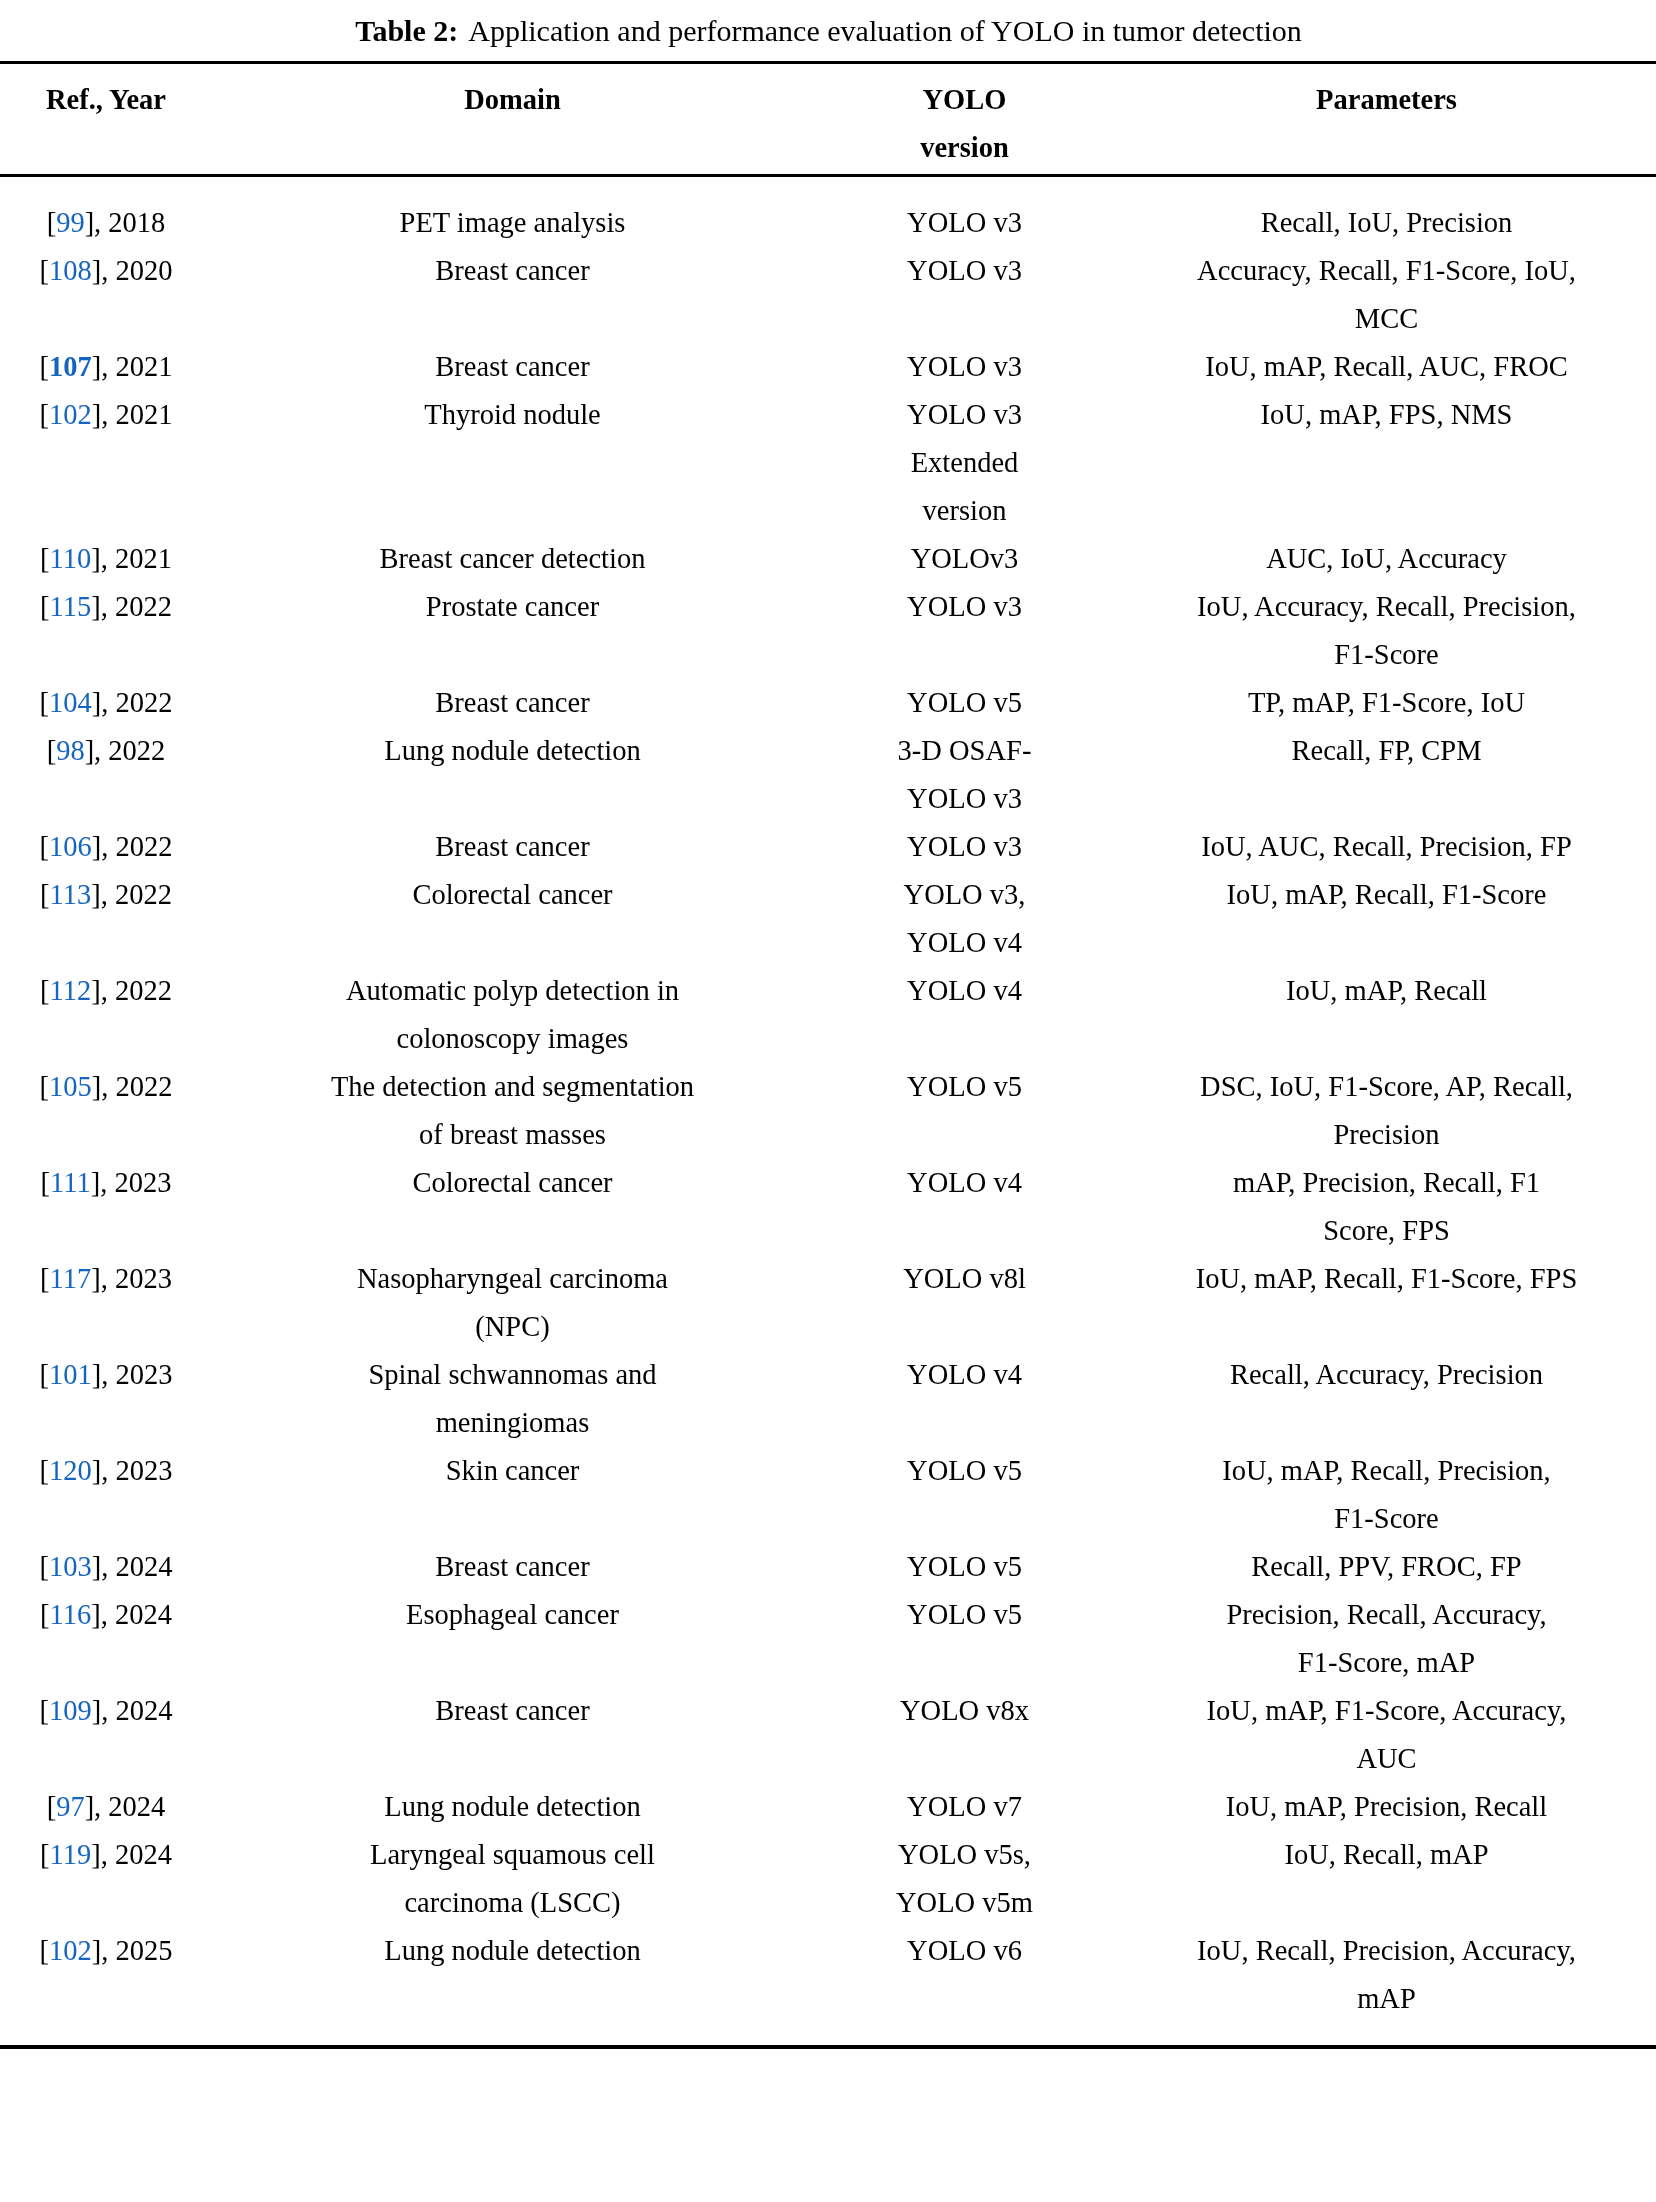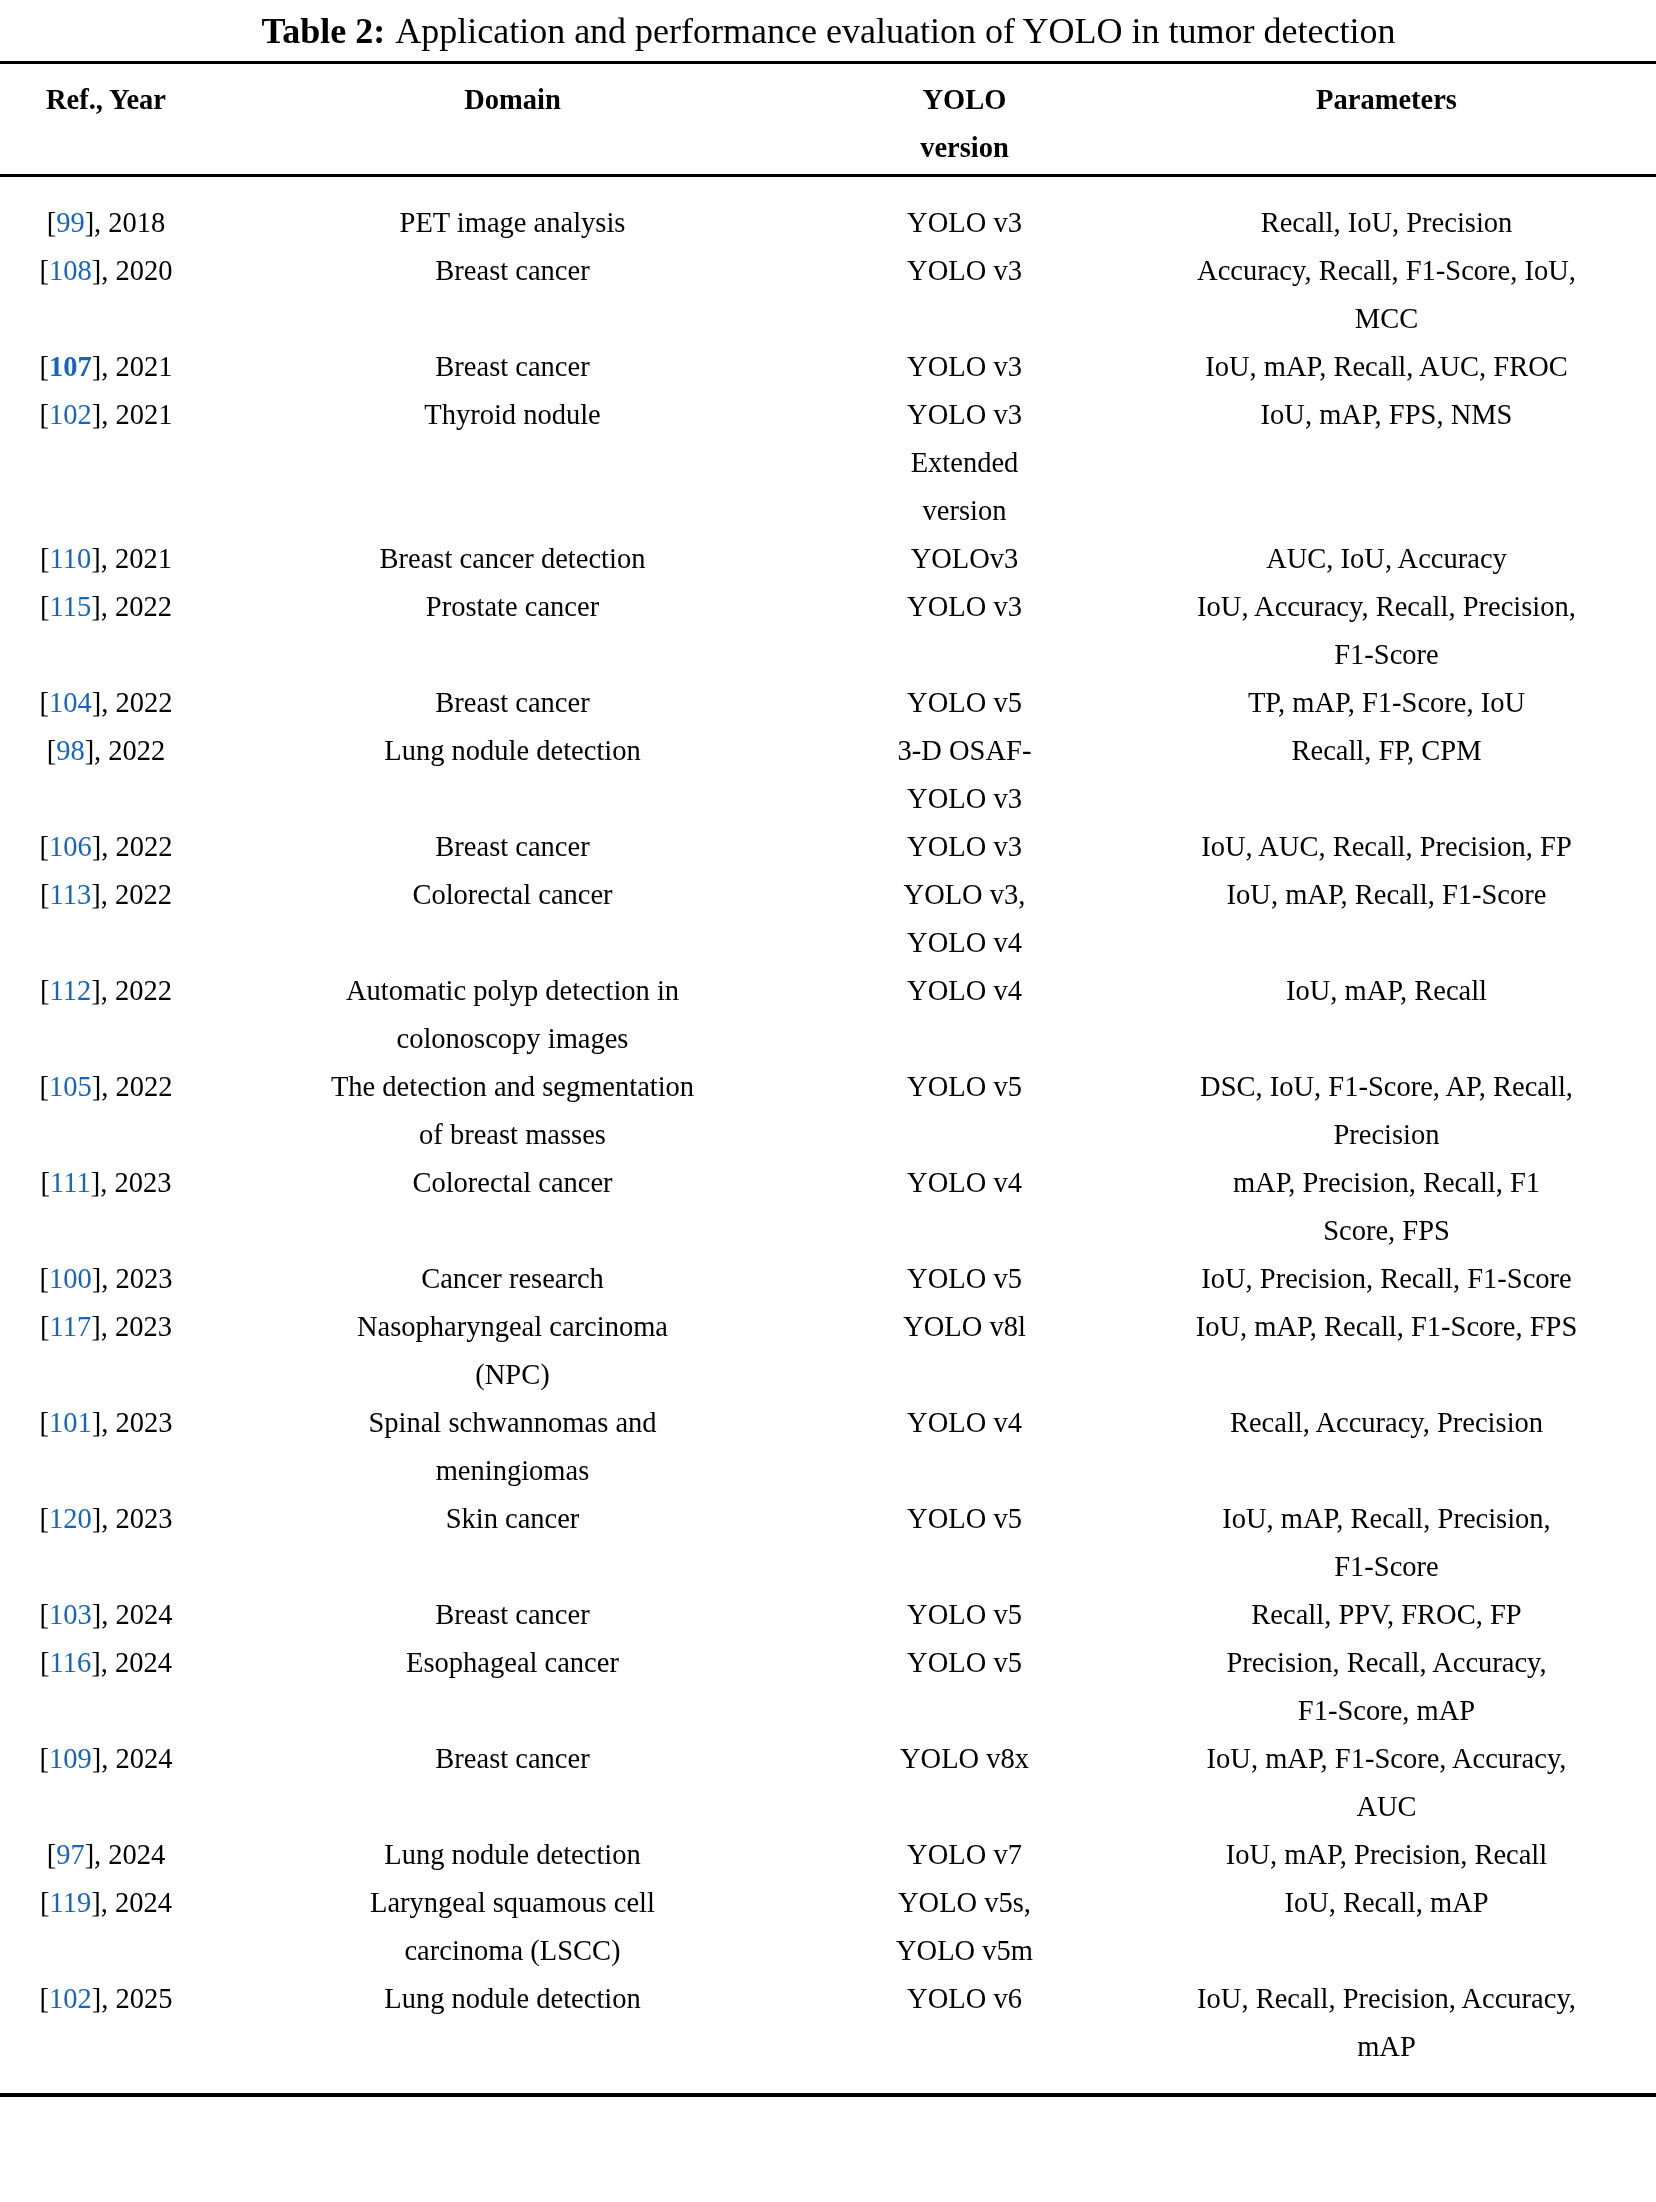--- a/index.html
+++ b/index.html
@@ -14,21 +14,21 @@
     background: #ffffff;
     color: #000000;
     font-family: "Liberation Serif", serif;
     overflow: hidden;
   }
   .title-block {
     height: 61px;
     display: flex;
     align-items: center;
     justify-content: center;
-    font-size: 36px;
+    font-size: 30px;
     line-height: 38px;
   }
   .title-label {
     font-weight: bold;
   }
   .title-text {
     margin-left: 10px;
   }
   table.paper-table {
     width: 1657px;
@@ -175,26 +175,20 @@
 Precision</td>
         </tr>
         <tr>
           <td>[<a class="ref-link" style="color: rgb(21, 101, 192);">111</a>], 2023</td>
           <td>Colorectal cancer</td>
           <td>YOLO v4</td>
           <td>mAP, Precision, Recall, F1
 Score, FPS</td>
         </tr>
         <tr>
-          <td>[<a class="ref-link" style="color: rgb(21, 101, 192);">100</a>], 2023</td>
-          <td>Cancer research</td>
-          <td>YOLO v5</td>
-          <td>IoU, Precision, Recall, F1-Score</td>
-        </tr>
-        <tr>
           <td>[<a class="ref-link" style="color: rgb(21, 101, 192);">117</a>], 2023</td>
           <td>Nasopharyngeal carcinoma
 (NPC)</td>
           <td>YOLO v8l</td>
           <td>IoU, mAP, Recall, F1-Score, FPS</td>
         </tr>
         <tr>
           <td>[<a class="ref-link" style="color: rgb(21, 101, 192);">101</a>], 2023</td>
           <td>Spinal schwannomas and
 meningiomas</td>

